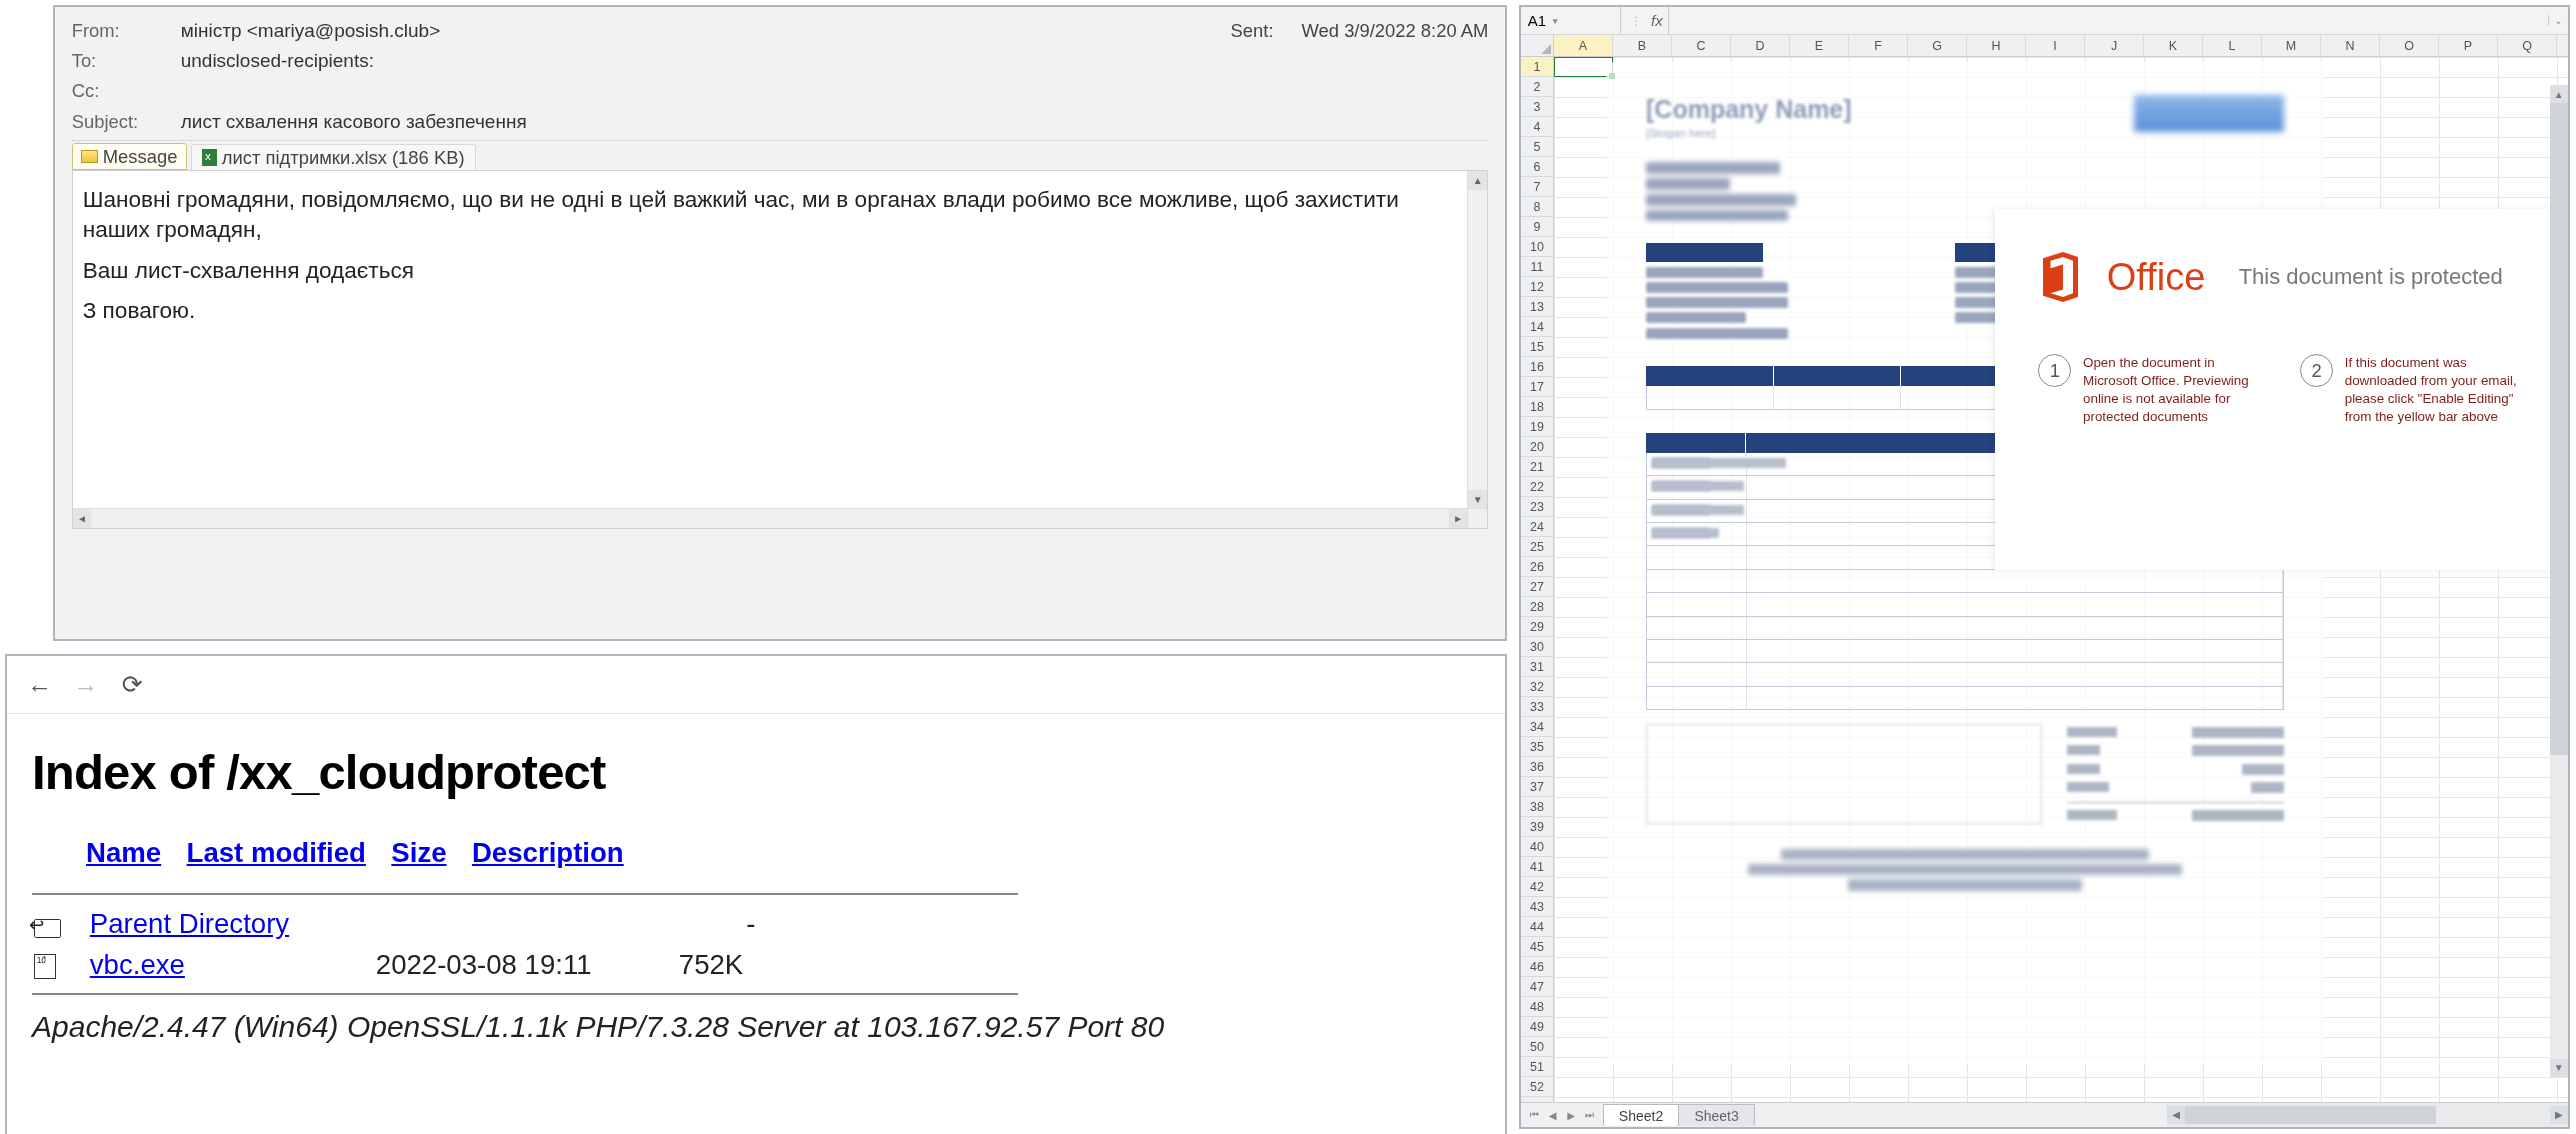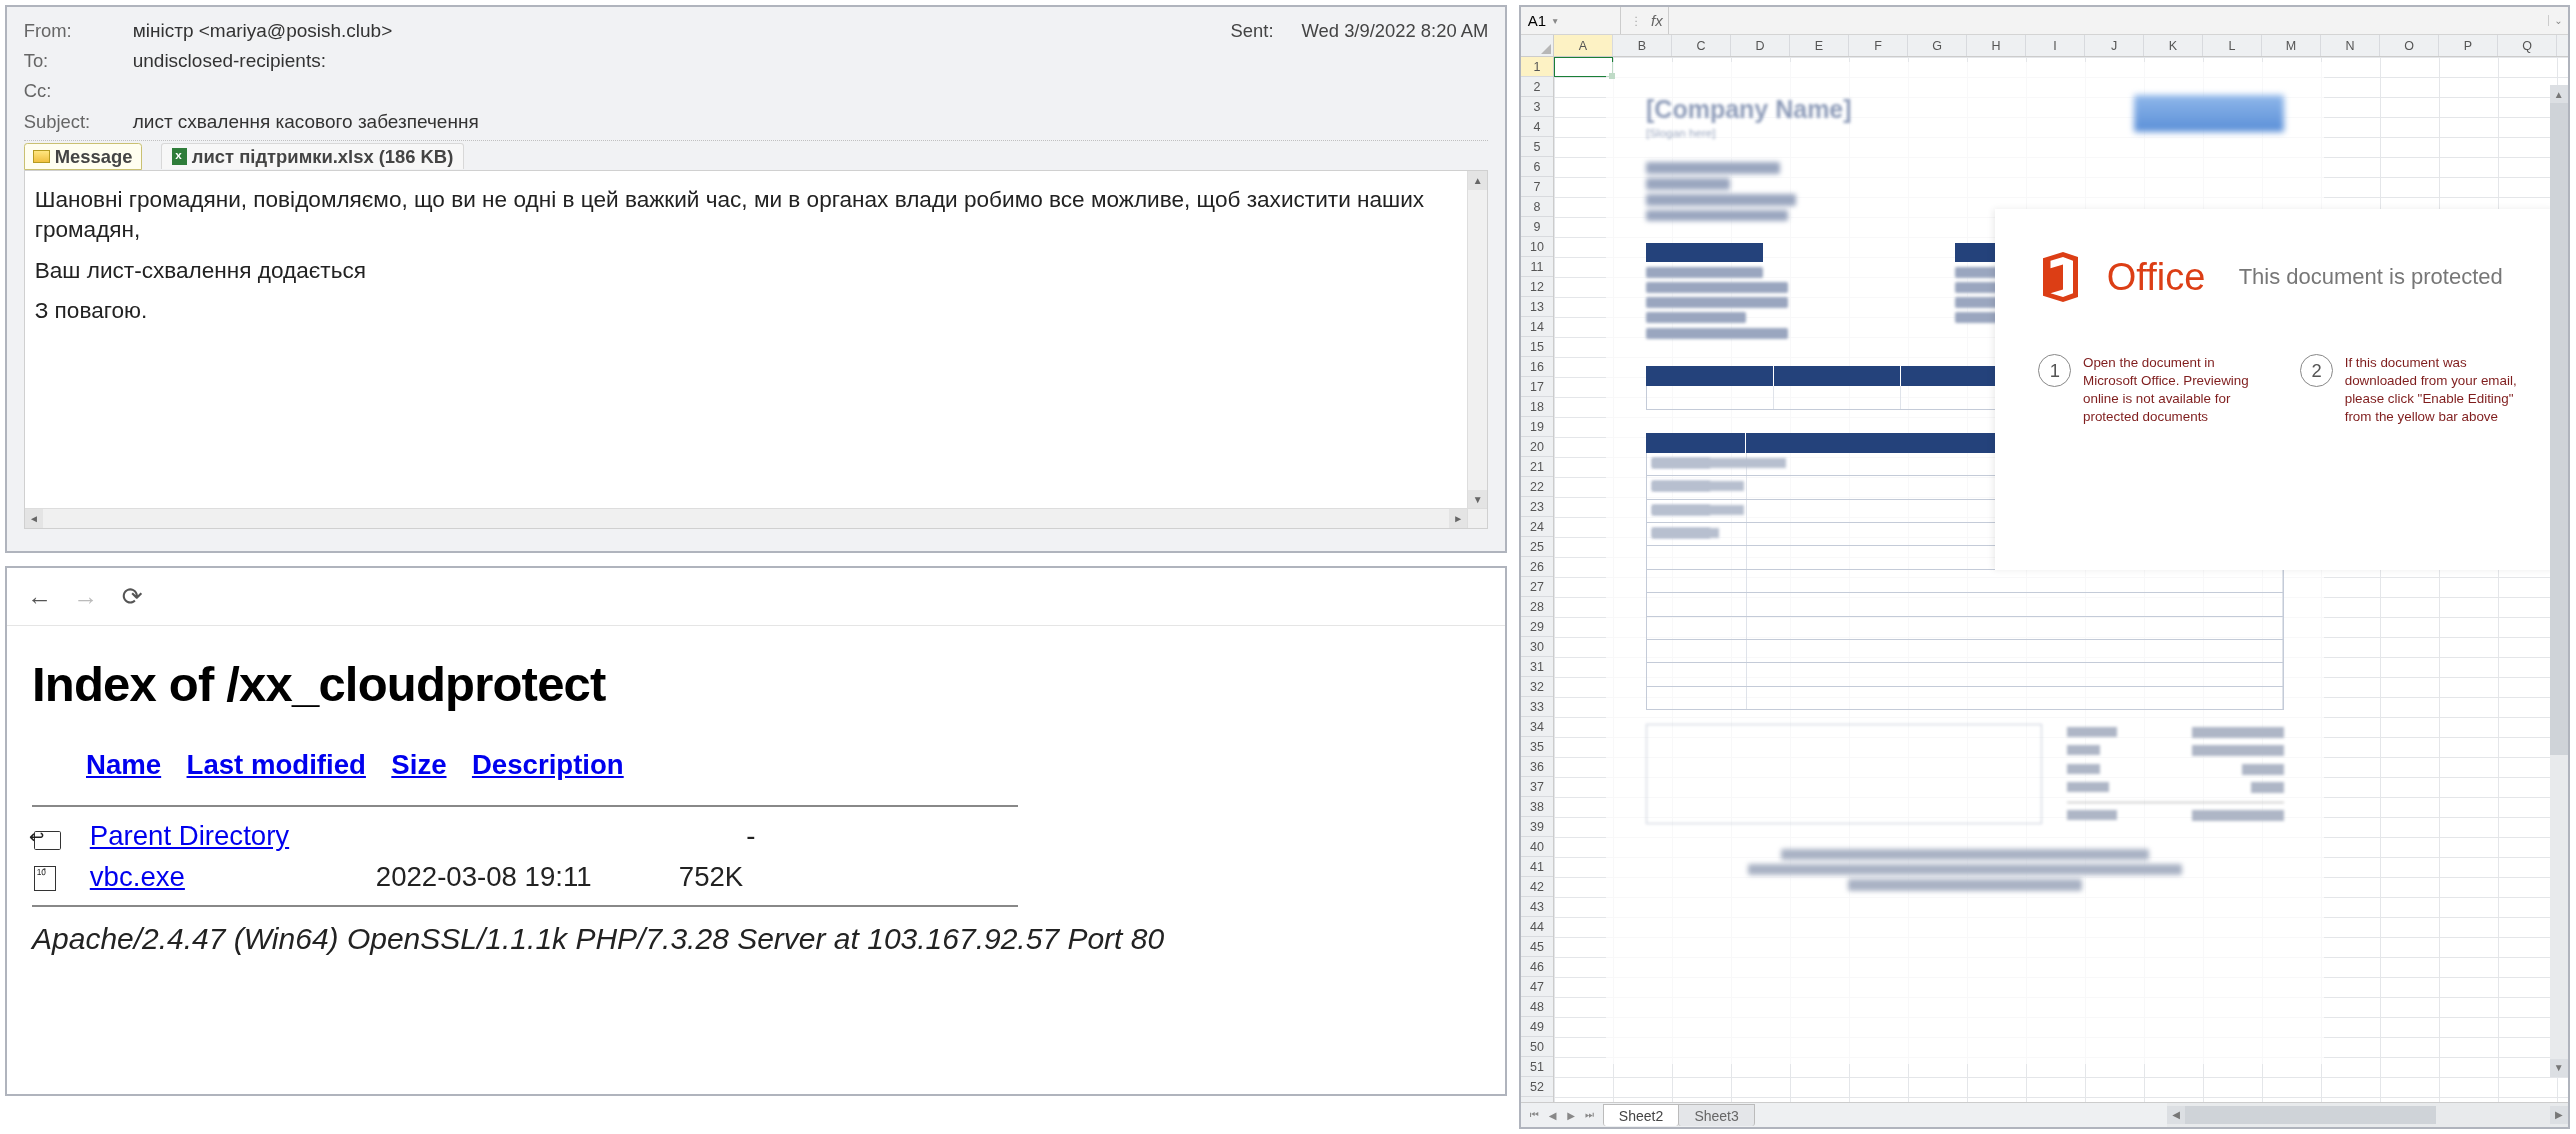--- a/index.html
+++ b/index.html
@@ -2,29 +2,29 @@
 <html style="font-size:13.4px"><head>
 <meta charset="utf-8">
 <style>
 * { margin:0; padding:0; box-sizing:border-box; font-family:"Segoe UI",Tahoma,sans-serif; }
 body { background:#fff; width:2576px; height:1134px; position:relative; }
 
 
 .left-col { position:absolute; left:5px; top:5px; width:1502px; }
 
 
-.email-pane { border:2.5px solid #b0b4bd; background:#f1f2f4; height:548px; position:relative; }
+.email-pane { border:2.5px solid #b0b4bd; background:#f1f2f4; height:636px; position:relative;margin-left:48px; }
 .email-header { padding:8.4px 16.7px 0 16.7px; }
 .hdr-row { display:flex; font-size:18.4px; color:#3b3b3b; padding:4.2px 0; }
 .hdr-label { width:109px; color:#666; font-size:18.4px; }
 .hdr-value { flex:1; color:#333; font-size:19px; }
 .hdr-sent { display:flex; gap:28px; font-size:18.4px; color:#444; }
 .email-header-border { border-bottom:1.7px dotted #c0c0c0; margin:3.3px 16.7px 0 16.7px; }
 
-.attach-row { display:flex; align-items:flex-start; padding:1.7px 8.4px 0 16.7px; gap:19px;font-weight:bold; }
+.attach-row { display:flex; align-items:flex-end; padding:1.7px 8.4px 0 16.7px; gap:4px; }
 .attach-tab { display:flex; align-items:center; border:0.8px solid #c9c071; background:#fffef0; border-radius:3.3px 3.3px 0 0; padding:1.7px 8.4px; gap:5px; font-size:18.4px; color:#444; }
 .attach-tab .ico { width:16.7px; height:13.4px; background:linear-gradient(#ffe680,#f0c040); border:0.8px solid #b59b20; }
 .attach-file { display:flex; align-items:center; gap:5px; border:0.8px solid #d8d8d8; border-bottom:none; border-radius:3.3px 3.3px 0 0; padding:1.7px 10px; font-size:18.4px; color:#444; background:#f7f7f7;}
 .attach-file .xico { width:15px; height:16.7px; background:#2f7d3a; position:relative; }
 .attach-file .xico::after{content:"x";position:absolute;color:#fff;font-size:11.7px;left:3.3px;top:0;}
 
 .email-body-wrap { margin:0 16.7px 13.4px 16.7px; border:0.8px solid #d0d0d0; background:#fff; height:359px; position:relative; }
 .email-body { padding:13.4px 27px 13.4px 10px; font-size:22.6px; color:#222; line-height:1.35; overflow:hidden; height:calc(100% - 20px);}
 .email-body p { margin-bottom:10px;}
 .vscroll { position:absolute; right:0; top:0; bottom:20px; width:20px; background:#f0f0f0; border-left:0.8px solid #ddd; }

